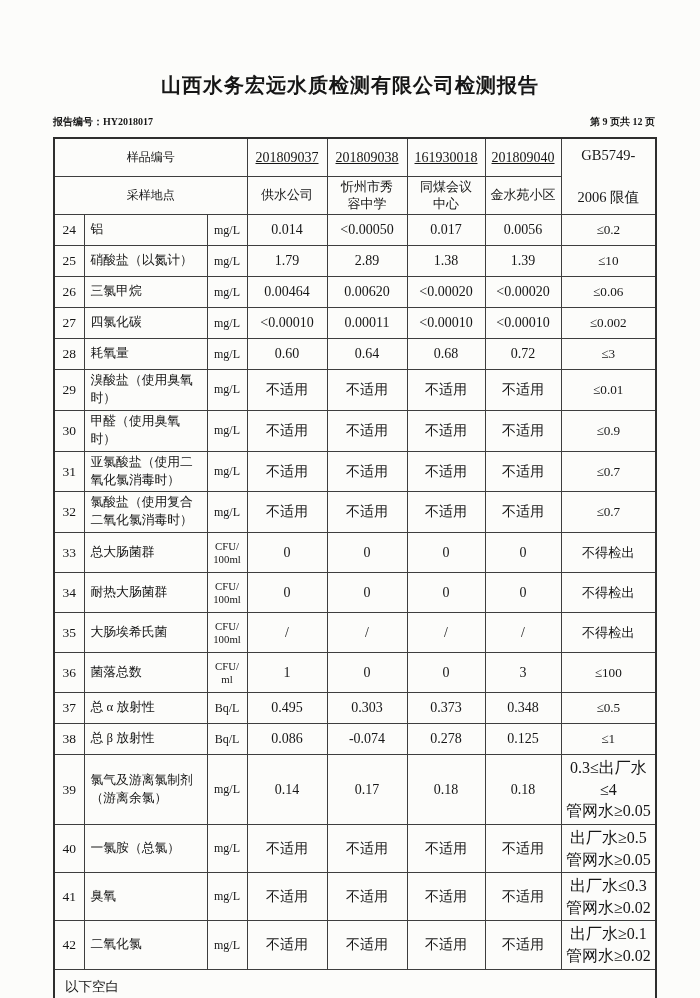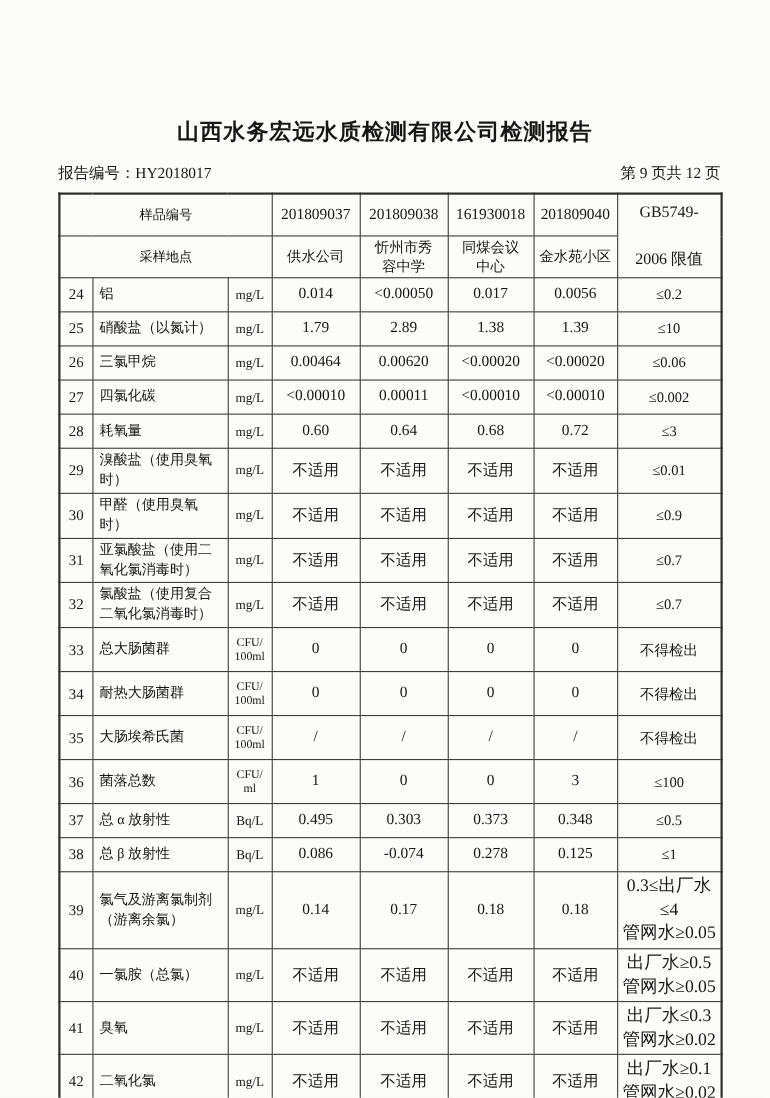--- a/index.html
+++ b/index.html
@@ -8,43 +8,43 @@
     background:#f3f3f1;
     font-family:"Liberation Serif","DejaVu Serif",serif;
     color:#161616;
     -webkit-font-smoothing:antialiased;
   }
   .paper {
     position:relative; width:700px; height:998px;
     background:#fcfcfa; overflow:hidden; box-sizing:border-box;
   }
   .title {
-    margin:0; padding-top:106px;
+    margin:0; padding-top:72px;
     text-align:center;
     font-size:20px; font-weight:700; letter-spacing:1px;
   }
   .meta {
     width:602px; margin:16px 0 8px 53px;
     display:flex; justify-content:space-between; align-items:baseline;
-    font-size:14px; font-weight:400;
+    font-size:10px; font-weight:700;
   }
   table.report {
     border-collapse:collapse; table-layout:fixed;
     margin-left:53px; width:604px;
     border:2px solid #2e2e2e;
   }
   th, td {
     border:1px solid #3e3e3e;
     text-align:center; vertical-align:middle;
     font-weight:400; padding:2px;
     overflow:hidden;
   }
   thead th { height:33px; font-size:12px; }
   .loc-cell { font-size:13px; line-height:1.25; }
-  .id-cell  { font-size:14px; }
+  .id-cell  { font-size:14px;text-decoration:underline; }
   .std-cell { font-size:14.5px; }
   .std-cell .std-lines {
     display:flex; flex-direction:column; justify-content:space-between;
     height:60px; padding:3px 0;
   }
   tbody td { height:26px; }
   tr.tall td { height:35px; }
   .c-no   { font-size:13.5px; }
   .c-name { text-align:left; padding-left:6px; font-size:12.8px; line-height:1.4; }
   .c-unit { font-size:12px; }

